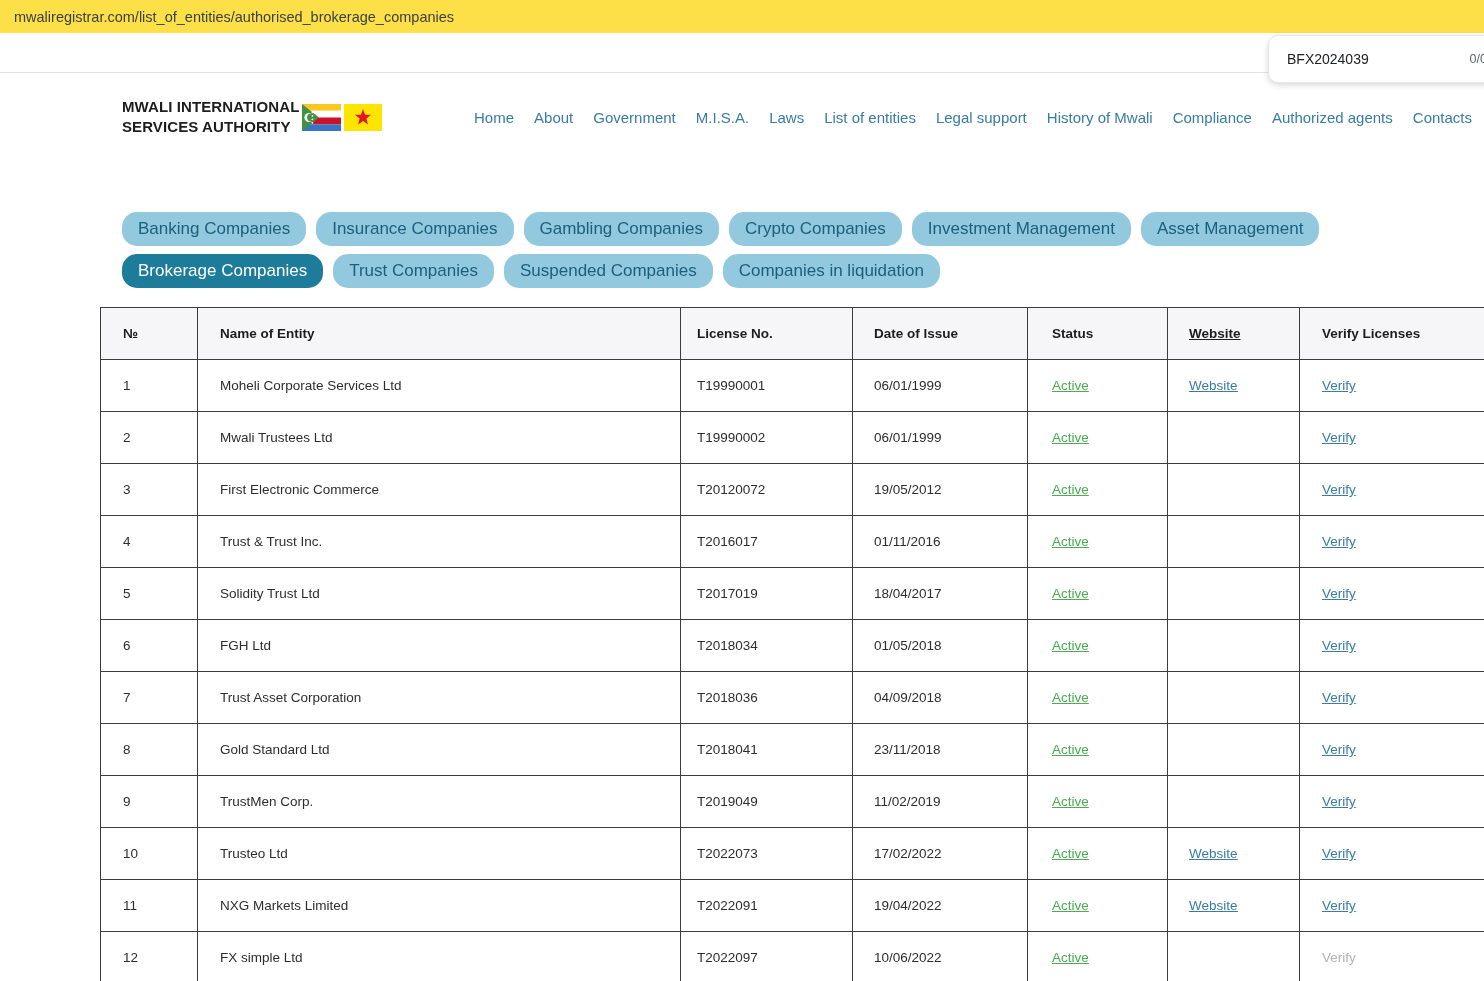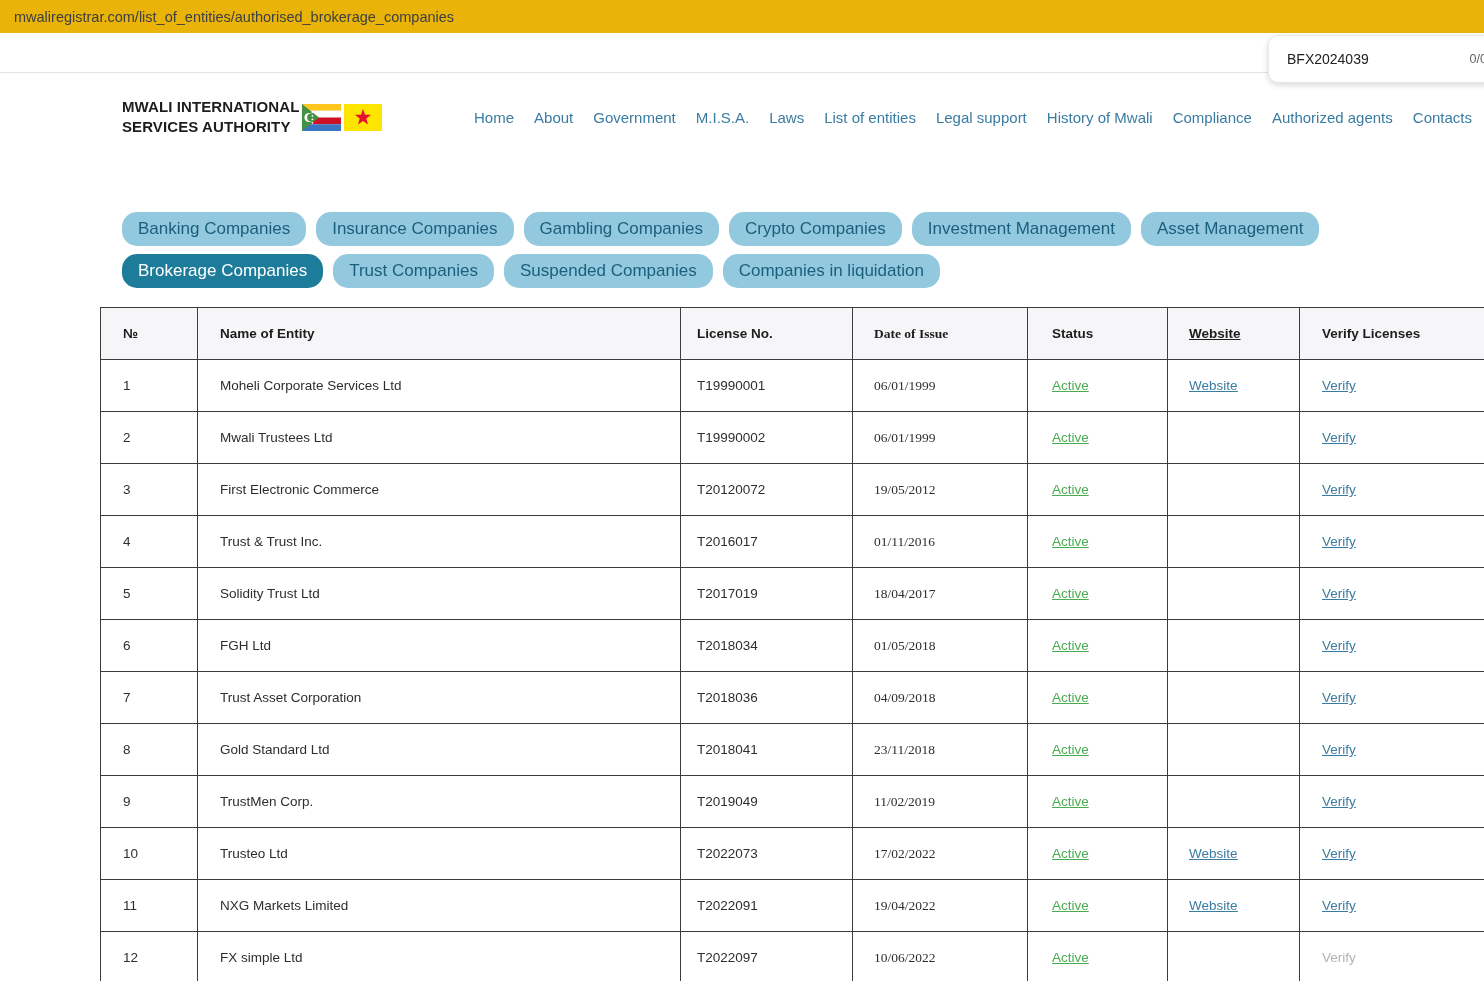--- a/index.html
+++ b/index.html
@@ -7,21 +7,21 @@
     width: 1484px; height: 981px;
     overflow: hidden;
     background: #ffffff;
     font-family: "Liberation Sans", sans-serif;
   }
   body { position: relative; }
 
   
   .url-bar {
     position: absolute; top: 0; left: 0; right: 0; height: 33px;
-    background: #eab308;
+    background: #fde047;
     display: flex; align-items: center;
     padding-left: 14px;
     font-size: 14.5px; color: #3c4043; text-align: center;
   }
   .top-divider {
     position: absolute; top: 72px; left: 0; right: 0; height: 1px;
     background: #e3e3e6;
   }
   .find-bar {
     position: absolute; top: 35px; left: 1268px; width: 260px; height: 48px;
@@ -82,21 +82,21 @@
     text-align: left;
     overflow: hidden; white-space: nowrap;
     box-sizing: border-box;
   }
   table.entities th {
     background: #f6f6f8; font-weight: bold; color: #1d1d1d;
   }
   .c-num     { width: 97px;  padding-left: 22px; }
   .c-name    { width: 483px; padding-left: 22px; }
   .c-license { width: 172px; padding-left: 16px; }
-  .c-date    { width: 175px; padding-left: 21px; font-family: Liberation Serif, serif; }
+  .c-date    { width: 175px; padding-left: 21px; }
   .c-status  { width: 140px; padding-left: 24px; }
   .c-website { width: 132px; padding-left: 21px; text-decoration: underline; }
   .c-verify  { width: 261px; padding-left: 22px; }
 
   a.link-status { color: #4aab50; text-decoration: underline; cursor: pointer; margin-top: 46px; }
   a.link-web, a.link-verify { color: #3a7ca1; text-decoration: underline; cursor: pointer; }
   .verify-disabled { color: #b3b3b3; }
 </style>
 </head>
 <body>

